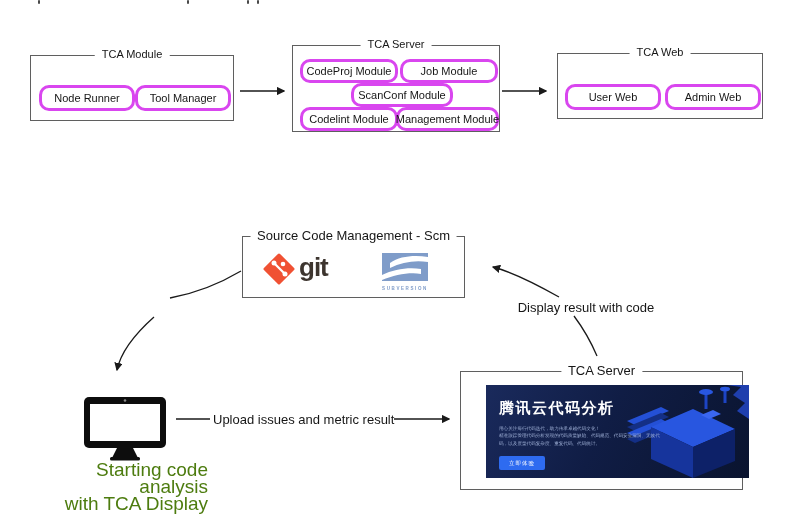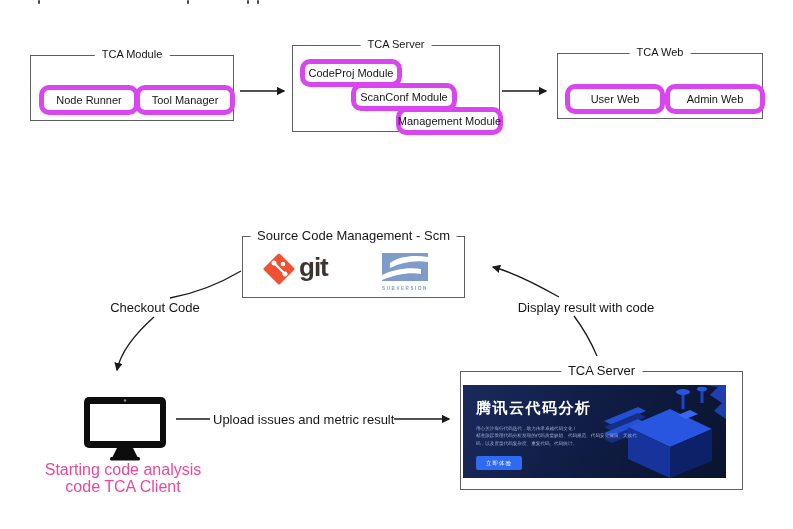--- a/index.html
+++ b/index.html
@@ -9,38 +9,38 @@
     overflow:hidden;
   }
   
   .fbox{position:absolute;border:1px solid #5f5f5f;background:#fff;}
   .flegend{
     position:absolute;top:-8px;left:50%;transform:translateX(-50%);
     background:#fff;padding:0 7px;font-size:11px;white-space:nowrap;color:#161616;
   }
   .flegend.big{font-size:13px;top:-9px;text-align:center;}
   .pill{
-    position:absolute;border:5px solid #d946ef;border-radius:10px;background:#fff;
+    position:absolute;border:3px solid #d946ef;border-radius:10px;background:#fff;
     display:flex;align-items:center;justify-content:center;
     font-size:11px;color:#161616;white-space:nowrap;
   }
   .lbl{position:absolute;font-size:13px;color:#161616;text-align:center;white-space:nowrap;}
-  .caption{position:absolute;font-size:16px;color:#ec4899;text-align:center;line-height:17px;}
+  .caption{position:absolute;font-size:19px;color:#4d7c0f;text-align:right;line-height:17px;}
   svg.layer{position:absolute;left:0;top:0;pointer-events:none;}
   
   .frag{position:absolute;top:0;width:2px;height:4px;background:#4a4a4a;border-radius:1px;}
   
   .gitlogo{position:absolute;display:flex;align-items:flex-start;}
   .gitword{font-size:26px;font-weight:bold;color:#3d352f;margin-left:4px;letter-spacing:-1px;}
   
   .svnlogo{position:absolute;text-align:center;}
   .svnword{font-size:4.5px;letter-spacing:1.6px;color:#7f9cc9;margin-top:1px;font-weight:bold;}
   
   .banner{
-    position:absolute;left:2px;top:13px;width:263px;height:93px;
+    position:absolute;left:25px;top:13px;width:263px;height:93px;
     background:linear-gradient(118deg,#1a2a5c 0%,#101d45 45%,#0a142f 100%);
     overflow:hidden;
   }
   .banner-inner{position:absolute;left:13px;top:14px;z-index:2;}
   .banner-title{font-size:15px;font-weight:bold;color:#ffffff;letter-spacing:1.5px;}
   .banner-line{font-size:4.6px;color:#9fb0d6;line-height:7.4px;white-space:nowrap;}
   .banner-lines{margin-top:7px;}
   .banner-btn{
     margin-top:9px;width:46px;height:14px;border-radius:2px;background:#2e6bf0;
     color:#fff;font-size:5.5px;display:flex;align-items:center;justify-content:center;
@@ -78,21 +78,23 @@
 
   <div class="fbox" style="left:30px;top:55px;width:202px;height:64px">
     <div class="flegend">TCA Module</div>
     <div class="pill" style="left:8px;top:29px;width:90px;height:20px">Node Runner</div>
     <div class="pill" style="left:104px;top:29px;width:90px;height:20px">Tool Manager</div>
   </div>
 
   <div class="fbox" style="left:292px;top:45px;width:206px;height:85px">
     <div class="flegend">TCA Server</div>
     <div class="pill" style="left:7px;top:13px;width:92px;height:18px">CodeProj Module</div>
+    <div class="pill" style="left:107px;top:13px;width:92px;height:18px">Job Module</div>
     <div class="pill" style="left:58px;top:37px;width:96px;height:18px">ScanConf Module</div>
+    <div class="pill" style="left:7px;top:61px;width:92px;height:18px">Codelint Module</div>
     <div class="pill" style="left:103px;top:61px;width:97px;height:18px">Management Module</div>
   </div>
 
   <div class="fbox" style="left:557px;top:53px;width:204px;height:64px">
     <div class="flegend">TCA Web</div>
     <div class="pill" style="left:107px;top:30px;width:90px;height:20px">Admin Web</div>
     <div class="pill" style="left:7px;top:30px;width:90px;height:20px">User Web</div>
   </div>
 
   <div class="fbox" style="left:242px;top:236px;width:221px;height:60px">
@@ -112,35 +114,34 @@
     <div class="svnlogo" style="left:138px;top:16px;width:48px">
       <svg width="46" height="28" viewBox="0 0 46 28">
         <rect x="0" y="0" width="46" height="28" fill="#7f9cc9"></rect>
         <path d="M8 10 C18 3, 32 2, 46 4 L46 9 C33 7, 20 9, 8 15 Z" fill="#fff"></path>
         <path d="M0 22 C12 16, 27 14, 39 16 L39 21 C27 19, 13 22, 0 27 Z" fill="#fff"></path>
       </svg>
       <div class="svnword">SUBVERSION</div>
     </div>
   </div>
 
-  <div class="lbl" style="left:99px;top:300px;width:112px">Checkout Code</div>
   <div class="lbl" style="left:510px;top:300px;width:152px">Display result with code</div>
   <div class="lbl" style="left:213px;top:412px;width:180px">Upload issues and metric result</div>
 
   <svg class="layer" style="left:80px;top:394px" width="92" height="68" viewBox="0 0 92 68">
     <rect x="4" y="3" width="82" height="51" rx="5" fill="#0d0d0d"></rect>
     <rect x="10" y="10" width="70" height="37" fill="#ffffff"></rect>
     <circle cx="45" cy="6.5" r="1.3" fill="#8a8a8a"></circle>
     <polygon points="37,54 53,54 58,64 32,64" fill="#0d0d0d"></polygon>
     <rect x="30" y="63" width="30" height="3.5" rx="1.5" fill="#0d0d0d"></rect>
   </svg>
 
   <div class="caption" style="left:38px;top:461px;width:170px">
     <div>Starting code analysis</div>
-    <div>code TCA Client</div>
+    <div>with TCA Display</div>
   </div>
 
   <div class="fbox" style="left:460px;top:371px;width:281px;height:117px">
     <div class="flegend big">TCA Server</div>
 
     <div class="banner">
       <svg class="illus" width="140" height="93" viewBox="0 0 140 93">
 
         <polygon points="118,0 140,0 140,34 128,26 136,18 124,10 132,2" fill="#1f3fae"></polygon>
 

